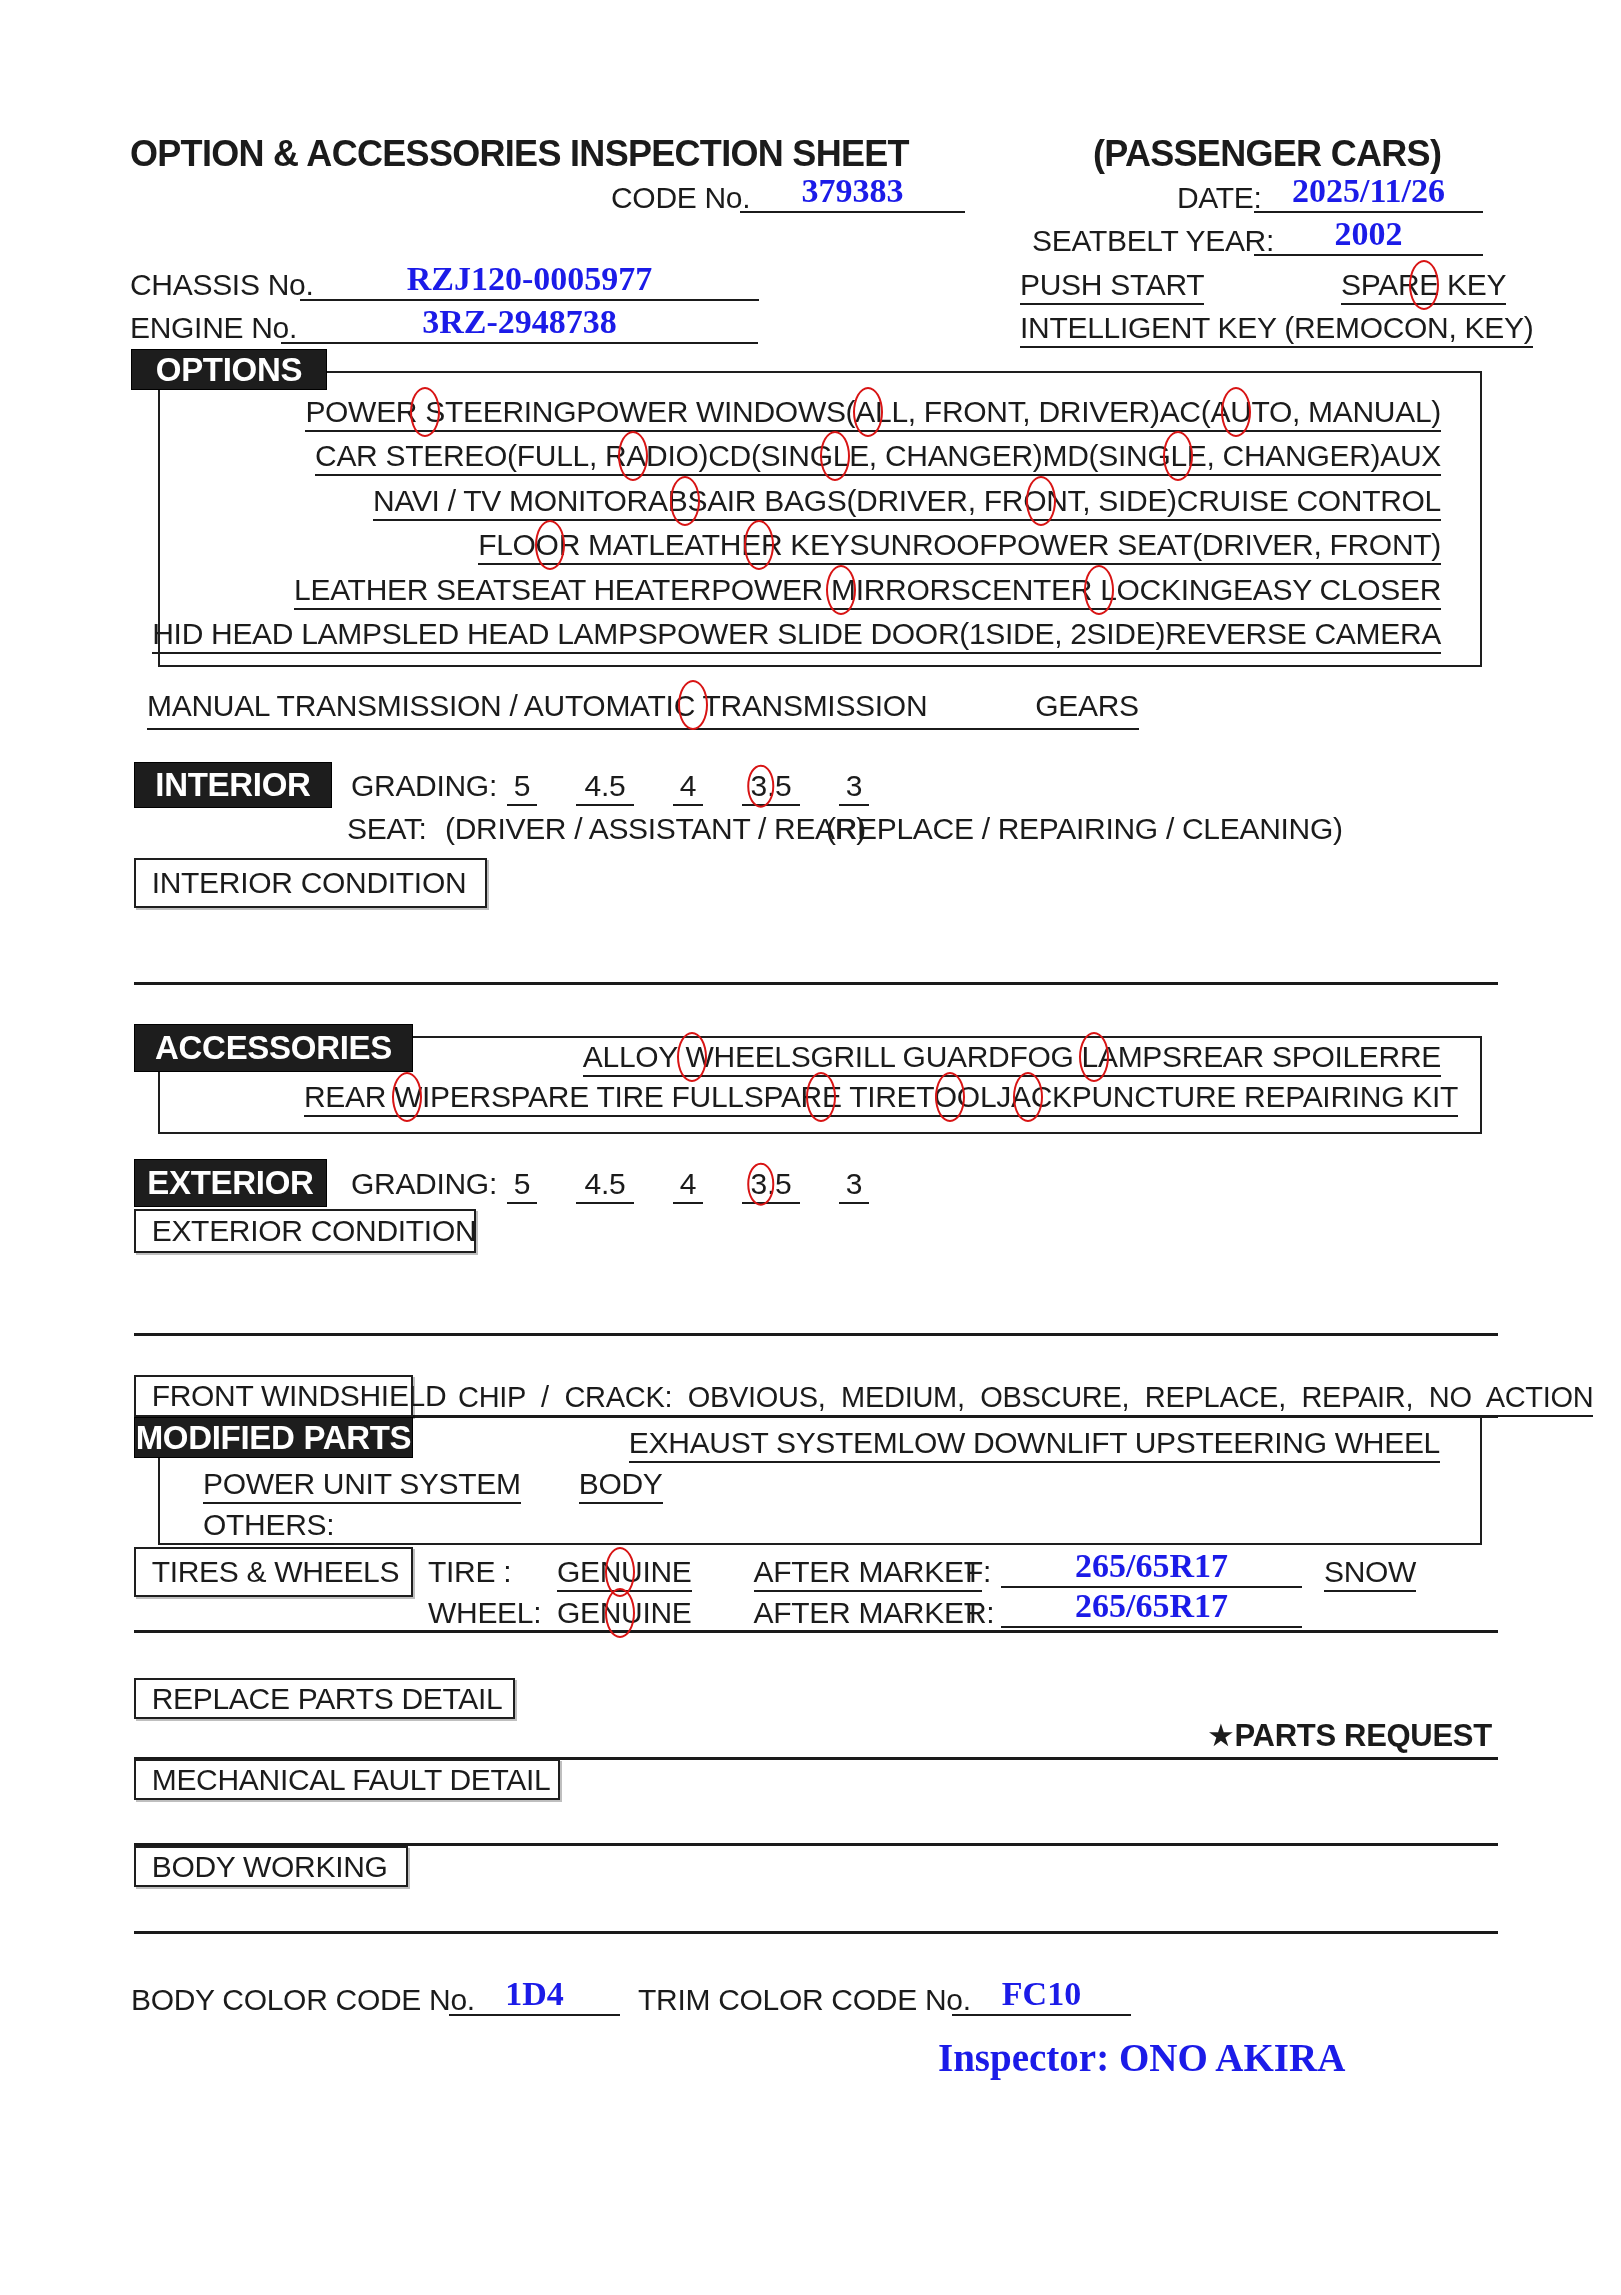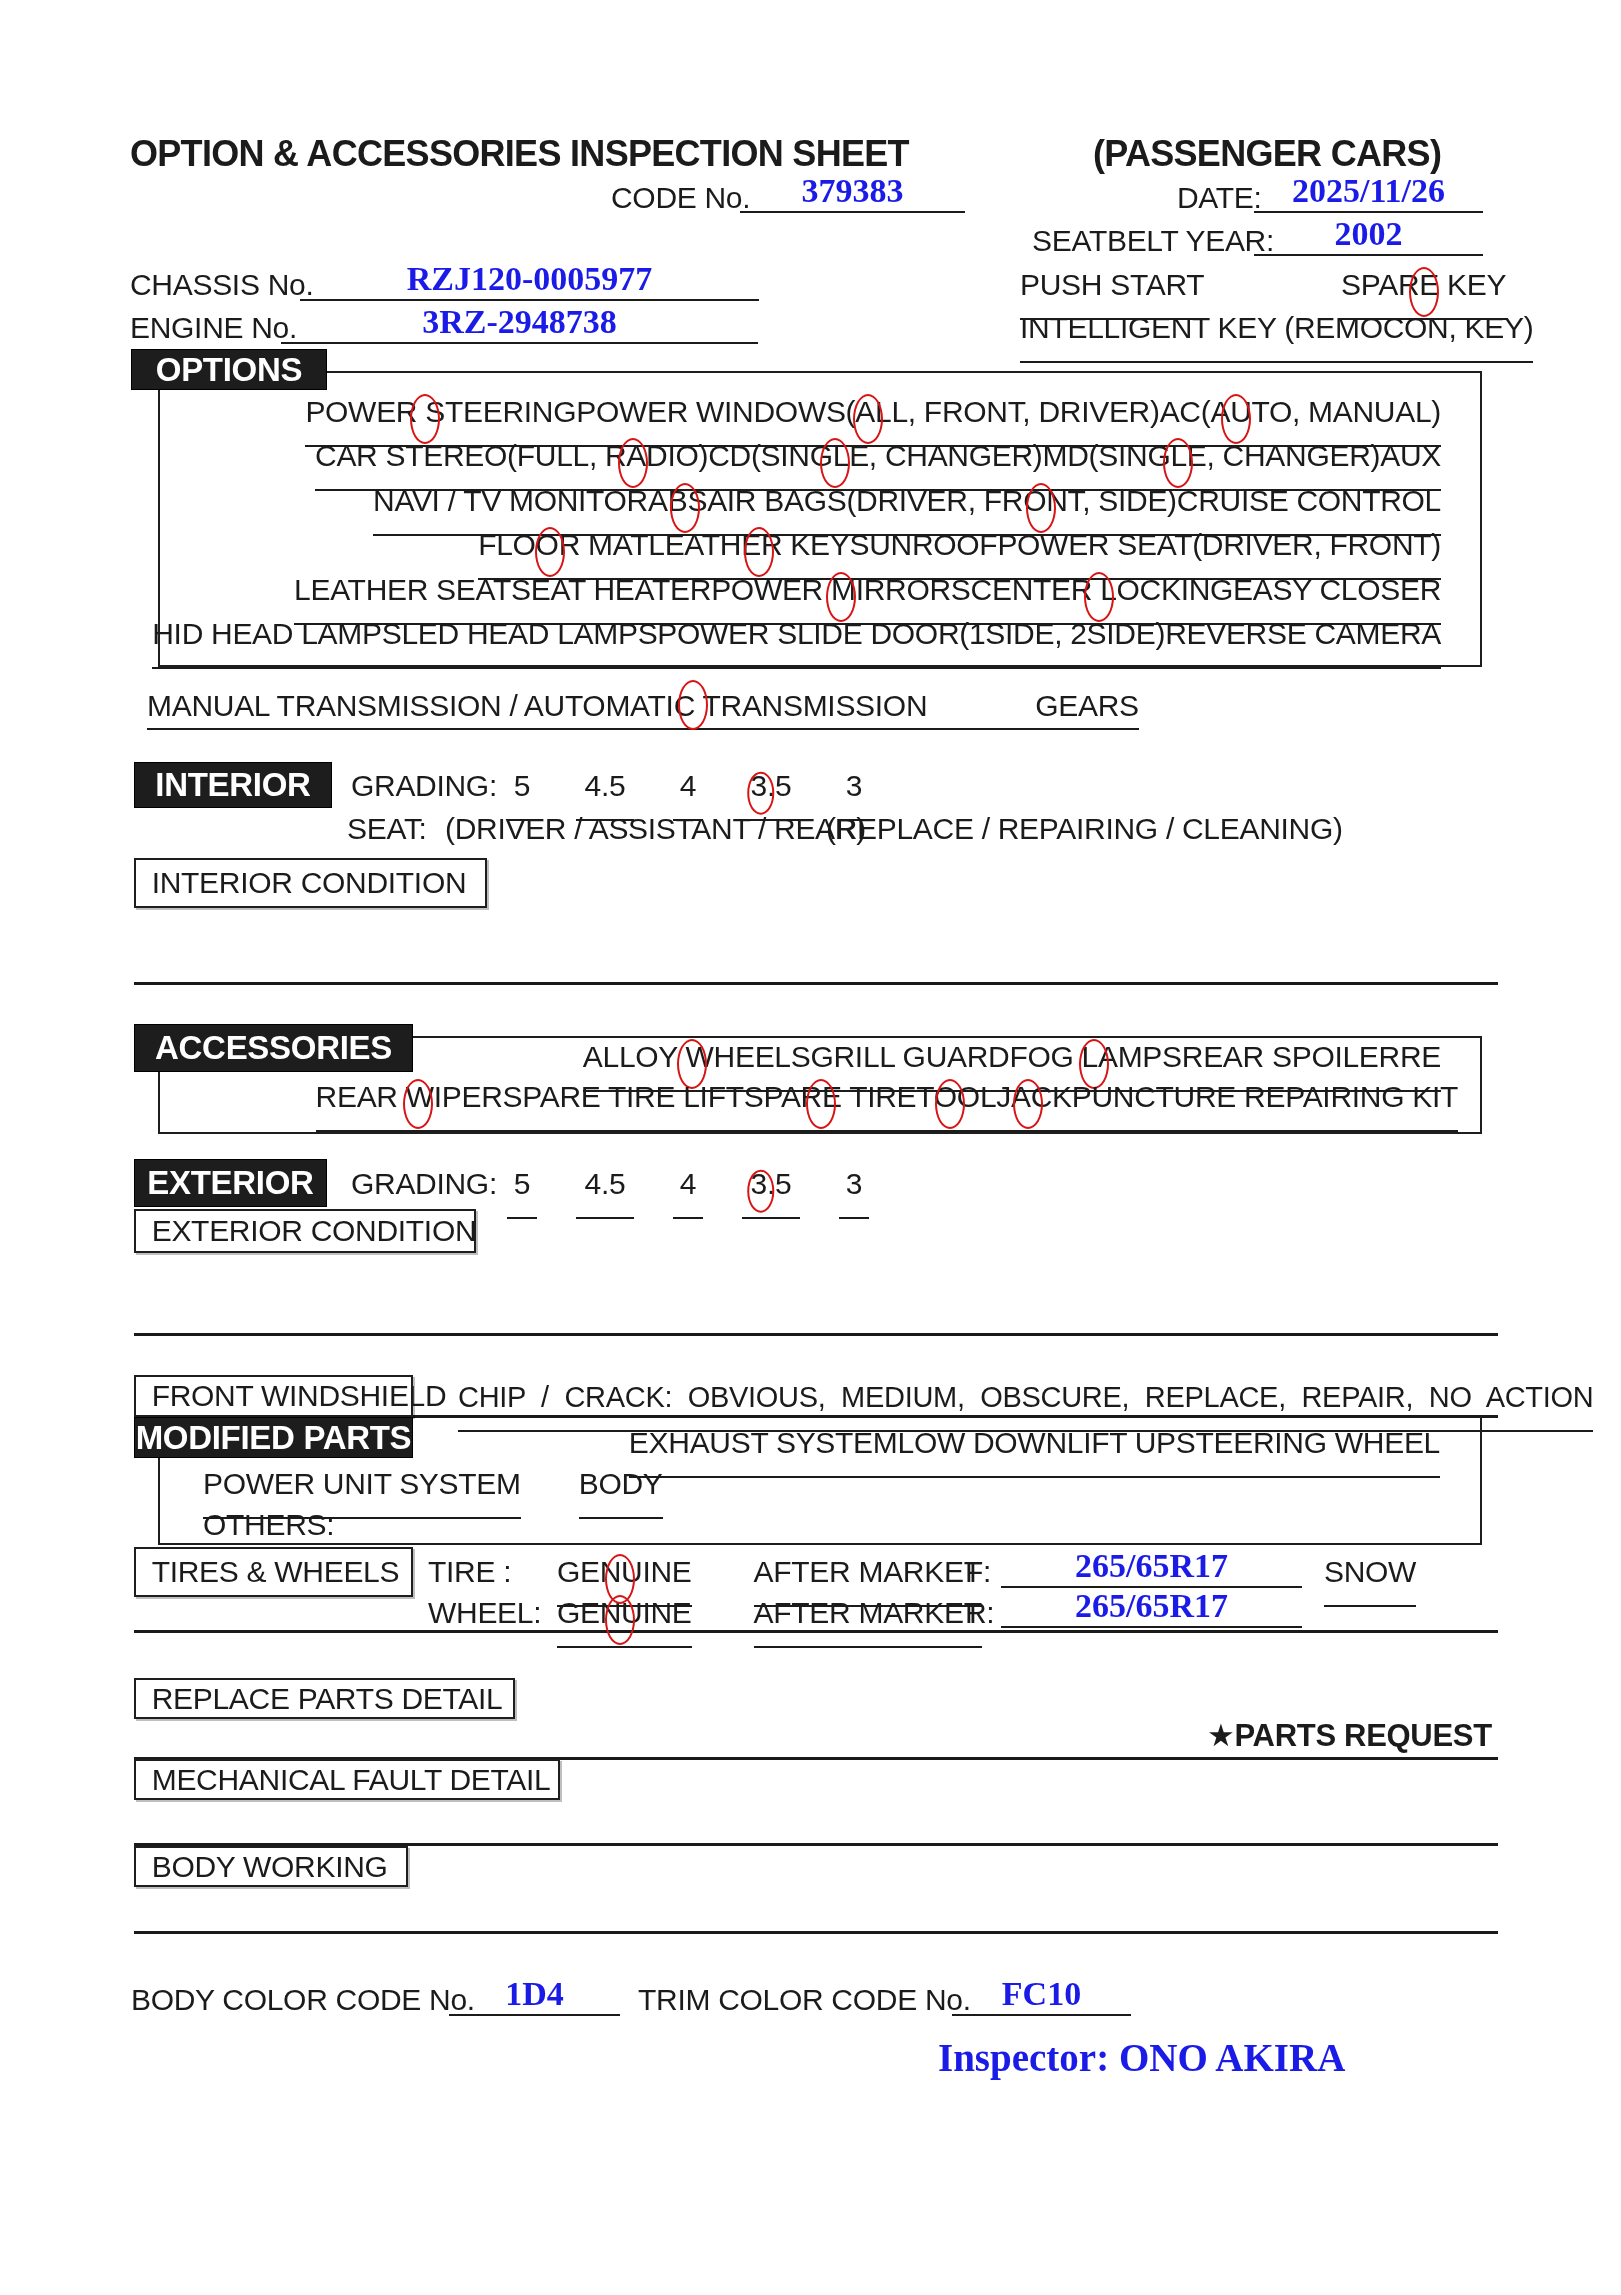--- a/index.html
+++ b/index.html
@@ -7,21 +7,21 @@
     --blue:#1b1be8;
     --red:#d81414;
   }
   *{margin:0;padding:0;box-sizing:border-box}
   html,body{background:#fff}
   body{font-family:"Liberation Sans","DejaVu Sans",sans-serif;color:var(--ink)}
   #page{position:relative;width:1622px;height:2295px;background:#ffffff;overflow:hidden}
   .abs{position:absolute}
   .lbl{font-size:30px;letter-spacing:-0.3px;white-space:nowrap}
   .b{font-weight:bold}
-  .u{border-bottom:2px solid var(--ink);padding-bottom:16px}
+  .u{border-bottom:2px solid var(--ink);padding-bottom:1px}
   .item{position:relative;display:inline-block;white-space:nowrap}
   .circ{position:absolute;width:30px;height:50px;border:2.6px solid var(--red);border-radius:50%;top:50%;transform:translate(-50%,-52%);z-index:3;pointer-events:none}
   .row{display:flex;justify-content:flex-end;position:absolute;font-size:30px;letter-spacing:-0.3px}
   .flexg{display:flex;position:absolute;font-size:30px;letter-spacing:-0.3px}
   .blk{position:absolute;background:#1d1d1d;color:#fff;font-weight:bold;font-size:33px;letter-spacing:-0.3px;display:flex;align-items:center;justify-content:center;z-index:2;border:1.3px solid #000;white-space:nowrap}
   .bx{position:absolute;background:#fff;border:2px solid #1e1e1e;display:flex;align-items:center;padding:0 15.7px;font-size:30px;letter-spacing:-0.3px;z-index:2;white-space:nowrap;box-shadow:2px 2px 0 rgba(0,0,0,0.25)}
   .rect{position:absolute;border:2px solid #1e1e1e;z-index:1}
   .rect.no-top{border-top:none}
   .line{position:absolute;height:2.6px;background:#1a1a1a;z-index:1}
   .blank{position:absolute;border-bottom:2.6px solid var(--ink);display:flex;align-items:flex-start;justify-content:center;height:38px}
@@ -135,21 +135,21 @@
   <div class="rect" style="left:158px;top:1036px;width:1324px;height:98px"></div>
   <div class="blk" style="left:134px;top:1024px;width:279px;height:48px">ACCESSORIES</div>
   <div class="row" style="left:458px;top:1040px;width:983px;z-index:2">
       <span class="item u"><span>ALLOY WHEELS</span><i class="circ" style="left: 48%;"></i></span>
       <span class="item u"><span>GRILL GUARD</span></span>
       <span class="item u"><span>FOG LAMPS</span><i class="circ" style="left: 49%;"></i></span>
       <span class="item u"><span>REAR SPOILERRE</span></span>
     </div>
   <div class="row" style="left:208px;top:1080px;width:1250px;z-index:2">
       <span class="item u"><span>REAR WIPER</span><i class="circ" style="left: 55%;"></i></span>
-      <span class="item u"><span>SPARE TIRE LIFT</span></span>
+      <span class="item u"><span>SPARE TIRE FULL</span></span>
       <span class="item u"><span>SPARE TIRE</span><i class="circ" style="left: 45%;"></i></span>
       <span class="item u"><span>TOOL</span><i class="circ" style="left: 42%;"></i></span>
       <span class="item u"><span>JACK</span><i class="circ" style="left: 42%;"></i></span>
       <span class="item u"><span>PUNCTURE REPAIRING KIT</span></span>
     </div>
 
   <div class="blk" style="left:134px;top:1159px;width:193px;height:48px">EXTERIOR</div>
   <div class="abs lbl" style="left:351px;top:1167px">GRADING:</div>
   <div class="flexg grades" style="left:507px;top:1167px">
       <span class="item u"><span>5</span></span>

